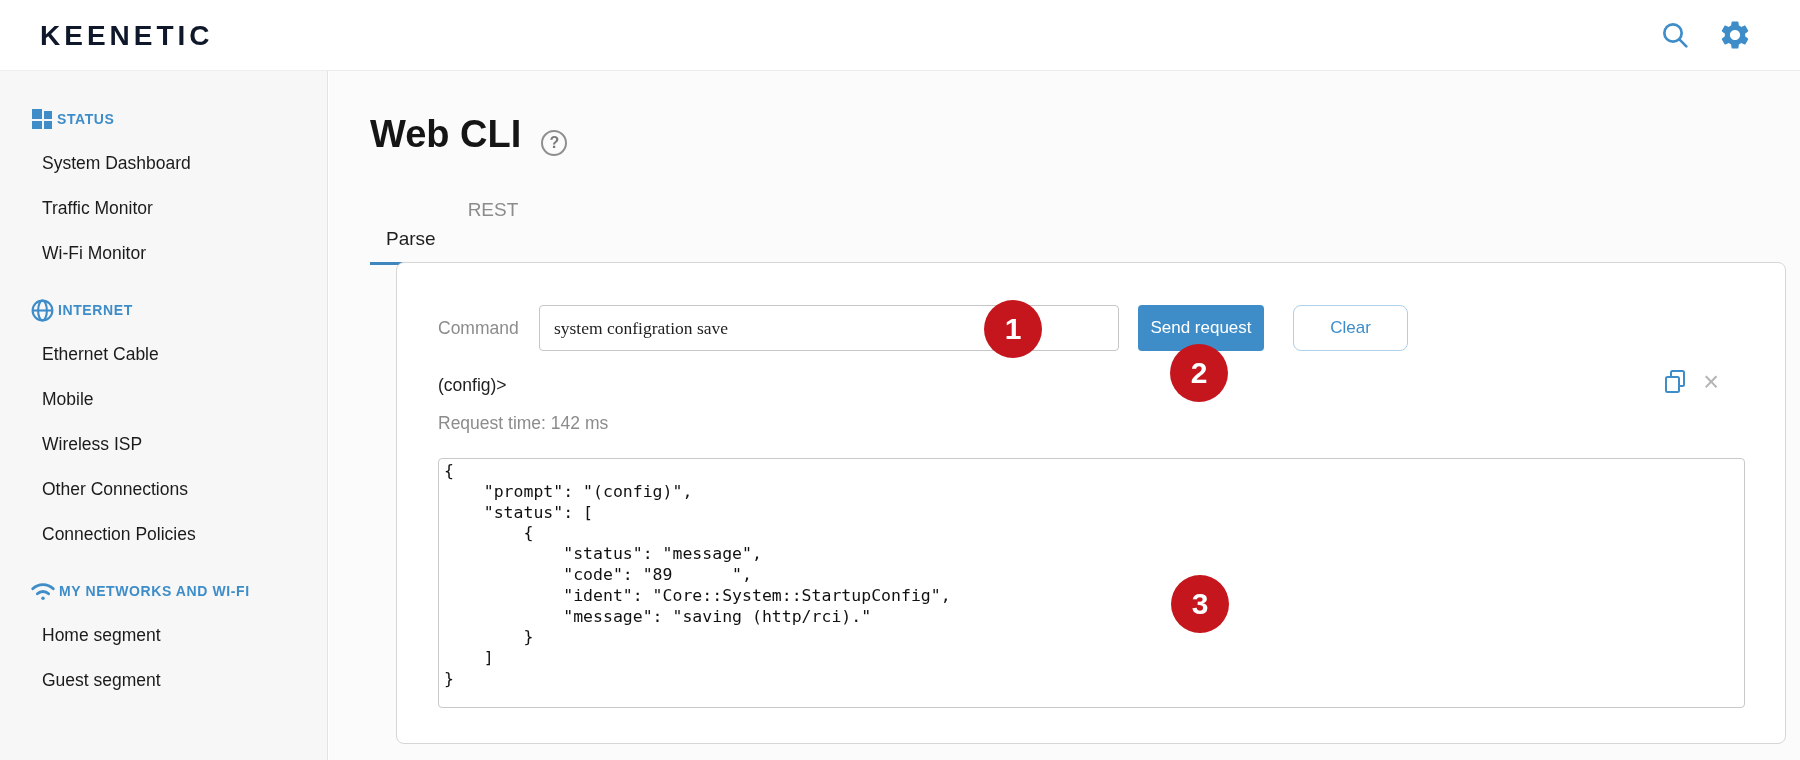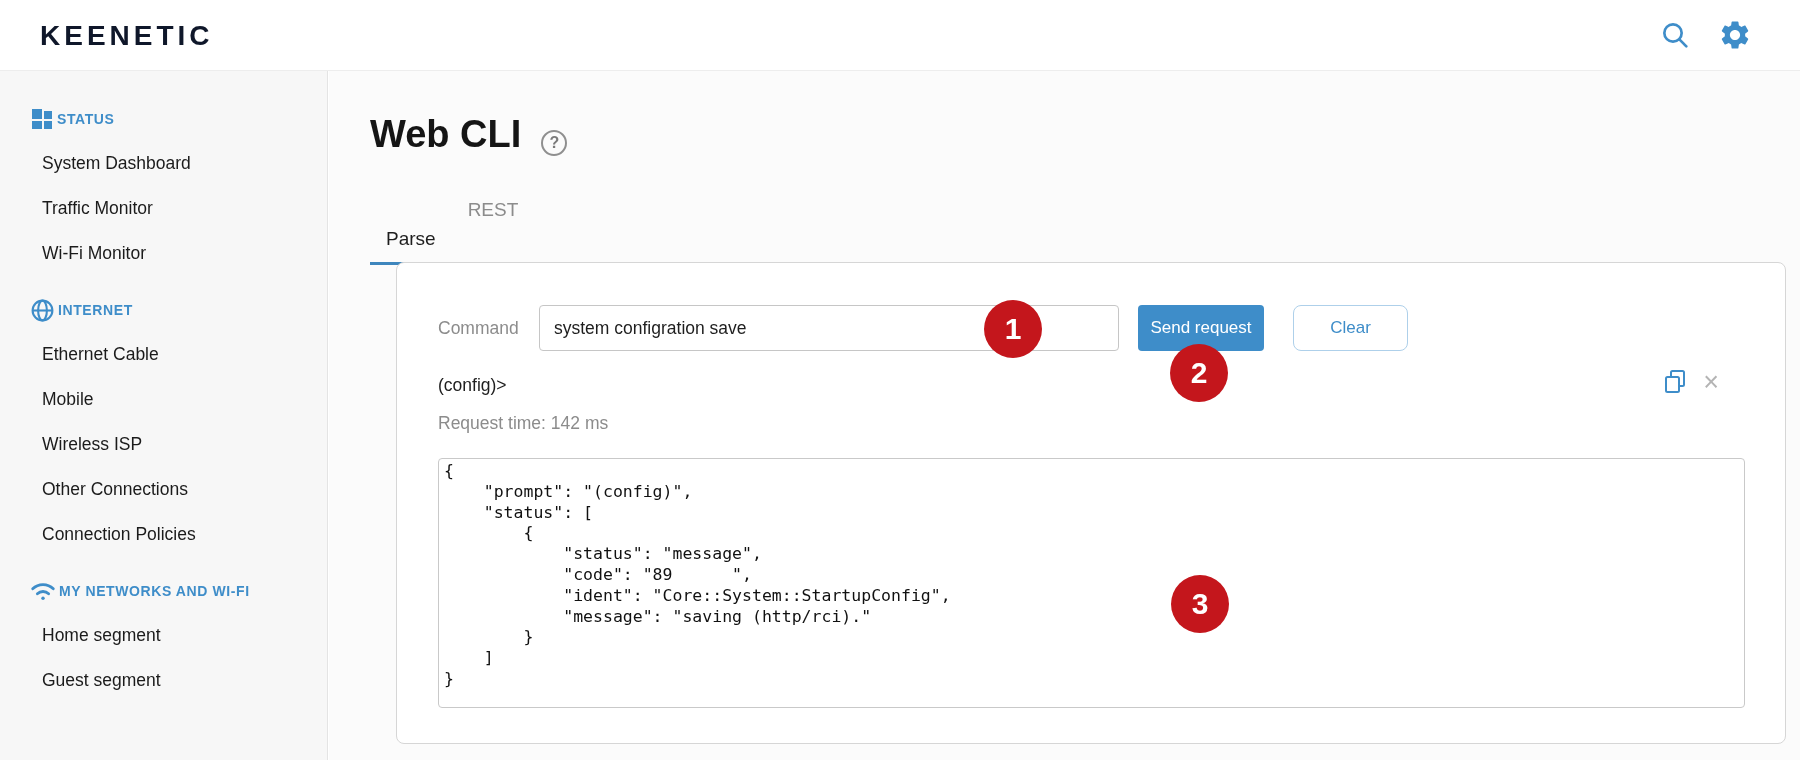--- a/index.html
+++ b/index.html
@@ -38,21 +38,21 @@
   .tab.active { color:#1e1e1e; border-bottom:3px solid #3e86bd;margin-top:29px; }
   .tab.inactive { color:#8c8c8c; border-bottom:3px solid transparent; }
   .tabs-baseline { position:absolute; left:41px; top:161px; width:172px; height:2px; background:#e3e3e3; z-index:-1; }
 
   .card { position:absolute; left:41px; top:191px; width:1390px; height:482px;
     background:#fff; border:1px solid #d6d6d6; border-radius:8px;margin-left:26px; }
 
   .cmd-label { position:absolute; left:41px; top:55px; font-size:17.5px; color:#8c8c8c; }
   .cmd-input { position:absolute; left:142px; top:42px; width:580px; height:46px;
     border:1px solid #c6c6c6; border-radius:4px; font-size:17.5px; color:#1e1e1e;
-    padding:0 14px; font-family:Liberation Sans, sans-serif; background:#fff; }
+    padding:0 14px; font-family:Liberation Serif, serif; background:#fff; }
   .btn-send { position:absolute; left:741px; top:42px; width:126px; height:46px;
     background:#3e8dc9; color:#fff; border:none; border-radius:4px; font-size:17px;
     font-family:"Liberation Sans", sans-serif; cursor:pointer; }
   .btn-clear { position:absolute; left:896px; top:42px; width:115px; height:46px;
     background:#fff; color:#3e8dc9; border:1px solid #aed0ea; border-radius:8px;
     font-size:17px; font-family:"Liberation Sans", sans-serif; cursor:pointer; }
 
   .prompt-line { position:absolute; left:41px; top:112px; font-size:17.5px; color:#1e1e1e; }
   .result-icons { position:absolute; right:66px; top:106px; display:flex; align-items:center; gap:16px; }
   .copy-icon { width:24px; height:26px; cursor:pointer; }

